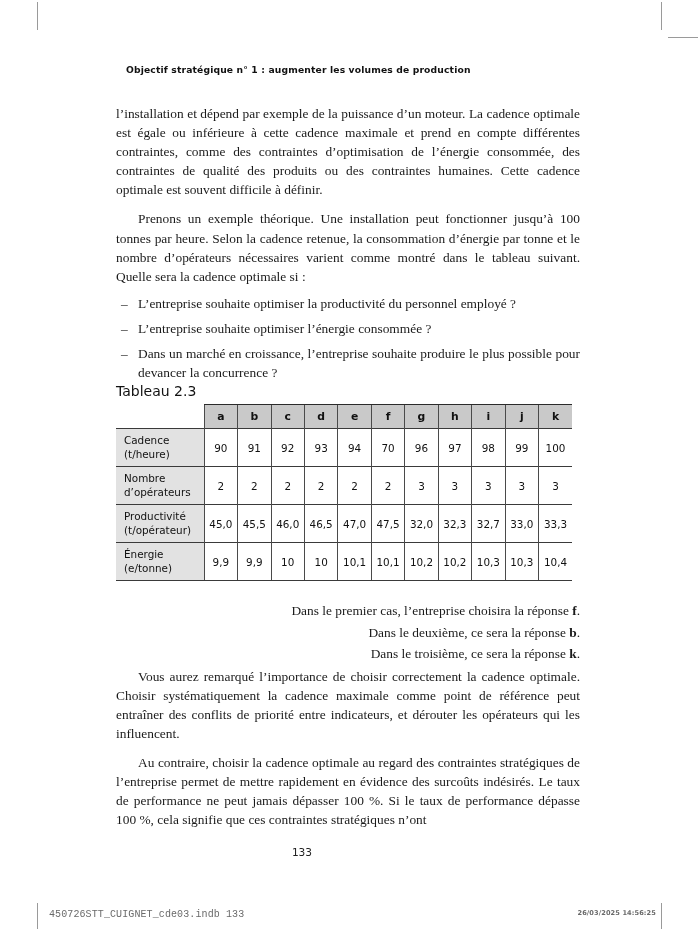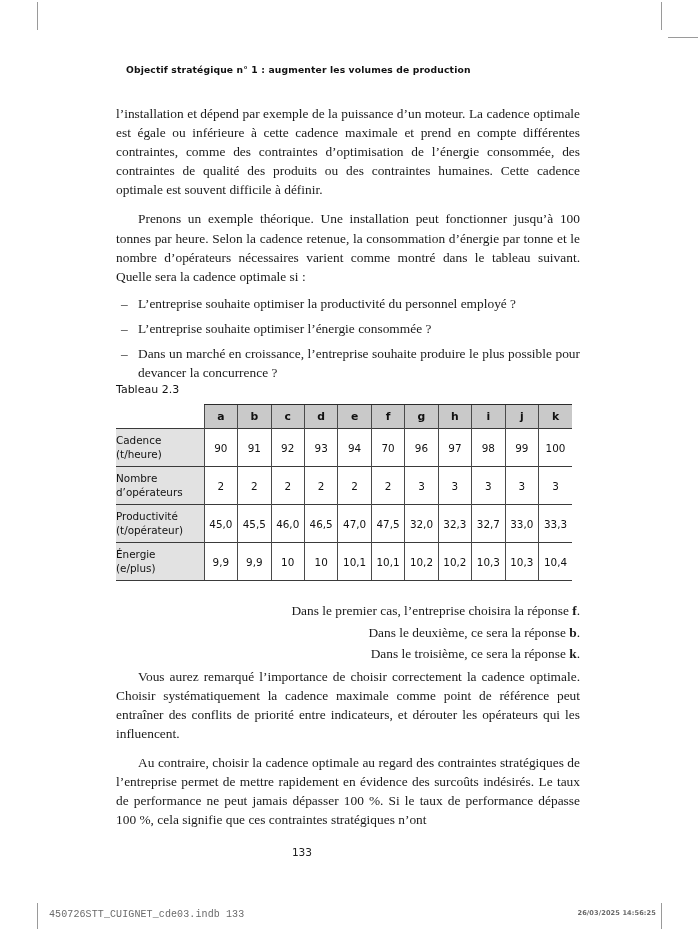--- a/index.html
+++ b/index.html
@@ -78,21 +78,21 @@
     top: 0;
   }
   ul.dashlist li:last-child { margin-bottom: 0; }
 
   
   .tab-caption {
     position: absolute;
     left: 116px;
     top: 383px;
     font-family: "DejaVu Sans", sans-serif;
-    font-size: 11px;
+    font-size: 14px;
     font-weight: normal;
     color: #111111;
   }
 
   
   .tbl-wrap {
     position: absolute;
     left: 116px;
     top: 404px;
     width: 456px;
@@ -135,20 +135,21 @@
   }
   
   table.t23 tbody tr td {
     height: 37px;
     border-top: 1.1px solid #3a3a3a;
     background: #ffffff;
   }
   table.t23 tbody tr td.rowlabel {
     background: #e2e2e2;
     text-align: left;
+    padding-left: 8px;
     font-size: 10.4px;
     line-height: 13.4px;
     border-left: 0;
     border-right: 1px solid #4a4a4a;
   }
   table.t23 tbody tr:last-child td {
     border-bottom: 1.4px solid #3a3a3a;
   }
   .rowlabel .l1 { display: block; }
   .rowlabel .l2 { display: block; }
@@ -307,21 +308,21 @@
           <td>47,5</td>
           <td>32,0</td>
           <td>32,3</td>
           <td>32,7</td>
           <td>33,0</td>
           <td>33,3</td>
         </tr>
         <tr>
           <td class="rowlabel">
             <span class="l1">Énergie</span>
-            <span class="l2">(e/plus)</span>
+            <span class="l2">(e/tonne)</span>
           </td>
           <td>9,9</td>
           <td>9,9</td>
           <td>10</td>
           <td>10</td>
           <td>10,1</td>
           <td>10,1</td>
           <td>10,2</td>
           <td>10,2</td>
           <td>10,3</td>

